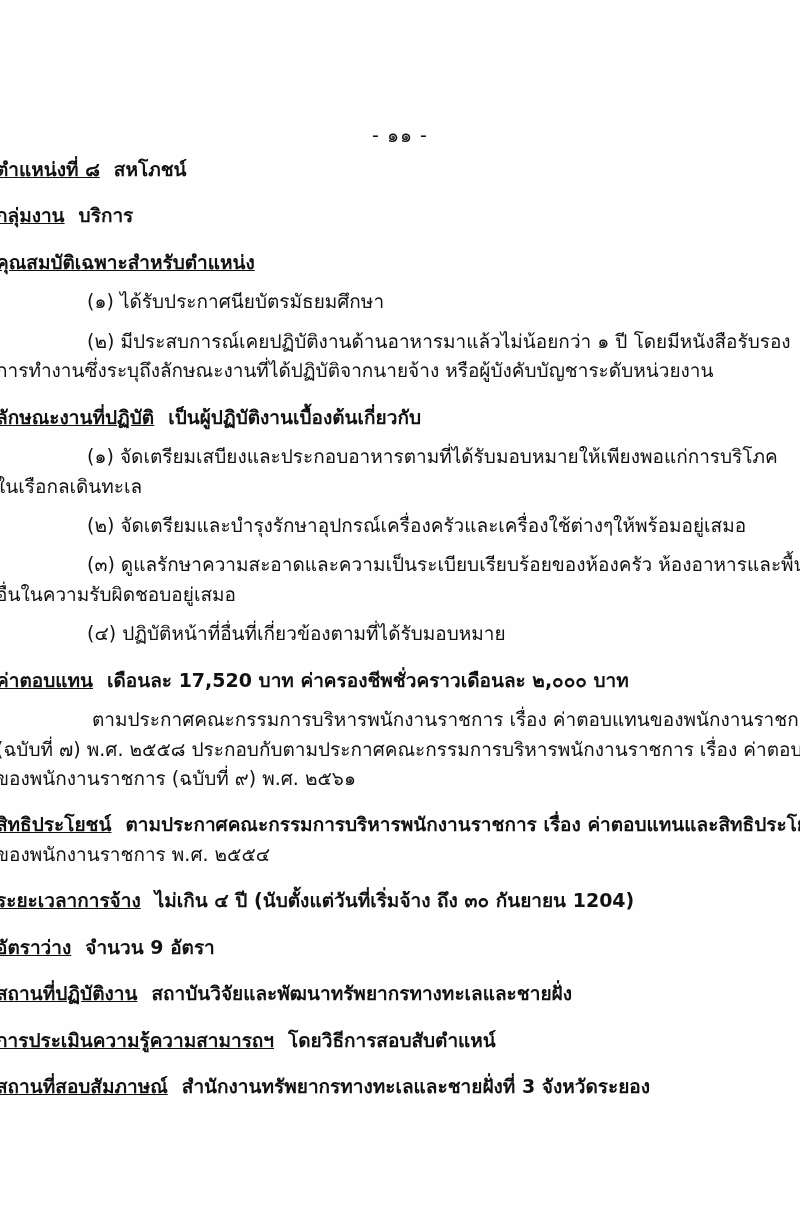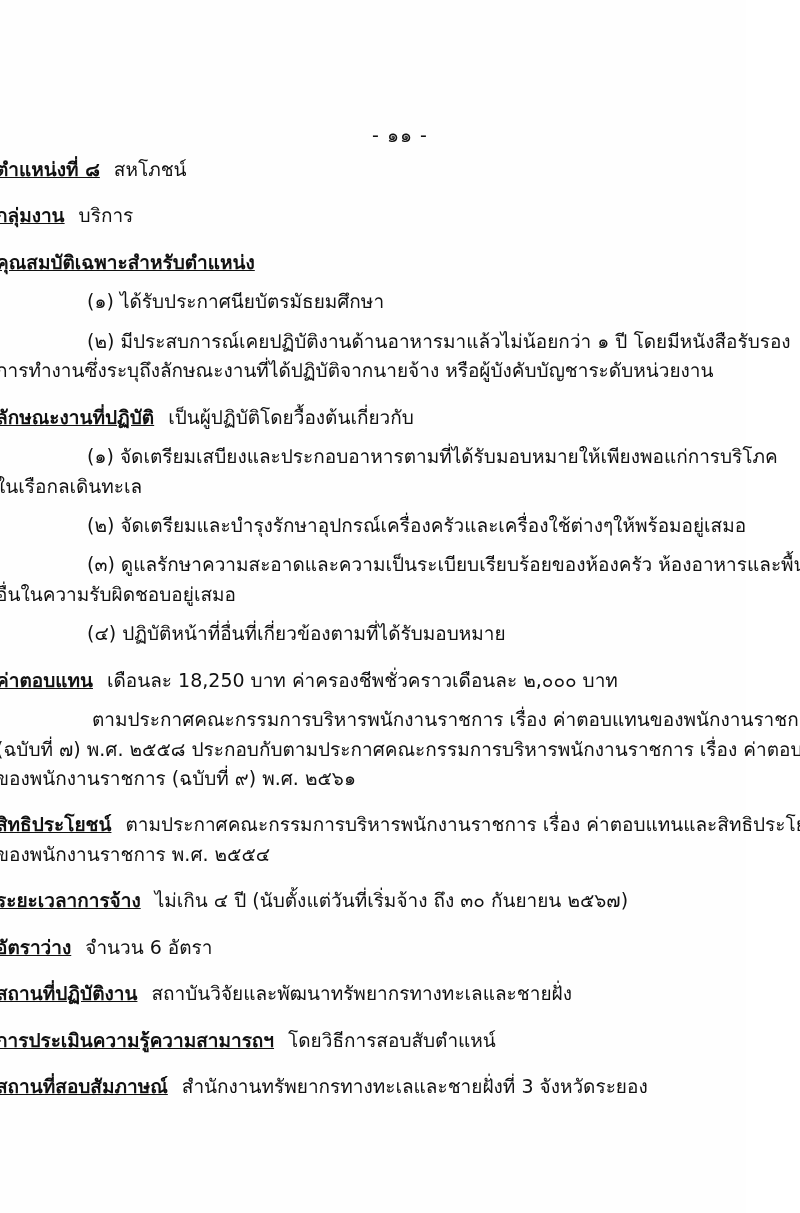--- a/index.html
+++ b/index.html
@@ -47,21 +47,21 @@
     text-decoration: underline;
     font-weight: 600;
   }
   .indent-1 { padding-left: 95px; }
   .indent-0 { padding-left: 4px; }
   .indent-half { padding-left: 100px; }
   .gap-sm { margin-top: 10px; }
   .gap-md { margin-top: 17px; }
   .inline-normal {
     text-decoration: none;
-    font-weight: 400;
+    font-weight: 700;
   }
   .sp-wide { display: inline-block; width: 14px; }
 </style>
 </head>
 <body>
 
 <div class="page">
 
   <div class="page-number">- ๑๑ -</div>
 
@@ -76,47 +76,47 @@
     </div>
 
     <div class="line indent-0 gap-md">
       <span class="heading">คุณสมบัติเฉพาะสำหรับตำแหน่ง</span>
     </div>
     <div class="line indent-1 gap-sm">(๑) ได้รับประกาศนียบัตรมัธยมศึกษา</div>
     <div class="line indent-1 gap-sm">(๒) มีประสบการณ์เคยปฏิบัติงานด้านอาหารมาแล้วไม่น้อยกว่า ๑ ปี โดยมีหนังสือรับรอง</div>
     <div class="line indent-0">การทำงานซึ่งระบุถึงลักษณะงานที่ได้ปฏิบัติจากนายจ้าง หรือผู้บังคับบัญชาระดับหน่วยงาน</div>
 
     <div class="line indent-0 gap-md">
-      <span class="heading">ลักษณะงานที่ปฏิบัติ</span><span class="sp-wide"></span><span class="inline-normal">เป็นผู้ปฏิบัติโดยวื้องต้นเกี่ยวกับ</span>
+      <span class="heading">ลักษณะงานที่ปฏิบัติ</span><span class="sp-wide"></span><span class="inline-normal">เป็นผู้ปฏิบัติงานเบื้องต้นเกี่ยวกับ</span>
     </div>
     <div class="line indent-1 gap-sm">(๑) จัดเตรียมเสบียงและประกอบอาหารตามที่ได้รับมอบหมายให้เพียงพอแก่การบริโภค</div>
     <div class="line indent-0">ในเรือกลเดินทะเล</div>
     <div class="line indent-1 gap-sm">(๒) จัดเตรียมและบำรุงรักษาอุปกรณ์เครื่องครัวและเครื่องใช้ต่างๆให้พร้อมอยู่เสมอ</div>
     <div class="line indent-1 gap-sm">(๓) ดูแลรักษาความสะอาดและความเป็นระเบียบเรียบร้อยของห้องครัว ห้องอาหารและพื้นที่</div>
     <div class="line indent-0">อื่นในความรับผิดชอบอยู่เสมอ</div>
     <div class="line indent-1 gap-sm">(๔) ปฏิบัติหน้าที่อื่นที่เกี่ยวข้องตามที่ได้รับมอบหมาย</div>
 
     <div class="line indent-0 gap-md">
-      <span class="heading">ค่าตอบแทน</span><span class="sp-wide"></span><span class="inline-normal">เดือนละ  18,250  บาท ค่าครองชีพชั่วคราวเดือนละ  ๒,๐๐๐  บาท</span>
+      <span class="heading">ค่าตอบแทน</span><span class="sp-wide"></span><span class="inline-normal">เดือนละ  17,520  บาท ค่าครองชีพชั่วคราวเดือนละ  ๒,๐๐๐  บาท</span>
     </div>
     <div class="line indent-half gap-sm">ตามประกาศคณะกรรมการบริหารพนักงานราชการ เรื่อง ค่าตอบแทนของพนักงานราชการ</div>
     <div class="line indent-0">(ฉบับที่ ๗) พ.ศ. ๒๕๕๘ ประกอบกับตามประกาศคณะกรรมการบริหารพนักงานราชการ เรื่อง ค่าตอบแทน</div>
     <div class="line indent-0">ของพนักงานราชการ (ฉบับที่ ๙) พ.ศ. ๒๕๖๑</div>
 
     <div class="line indent-0 gap-md">
       <span class="heading">สิทธิประโยชน์</span><span class="sp-wide"></span><span class="inline-normal">ตามประกาศคณะกรรมการบริหารพนักงานราชการ เรื่อง ค่าตอบแทนและสิทธิประโยชน์</span>
     </div>
     <div class="line indent-0">ของพนักงานราชการ พ.ศ. ๒๕๕๔</div>
 
     <div class="line indent-0 gap-md">
-      <span class="heading">ระยะเวลาการจ้าง</span><span class="sp-wide"></span><span class="inline-normal">ไม่เกิน  ๔  ปี (นับตั้งแต่วันที่เริ่มจ้าง ถึง ๓๐ กันยายน ๒๕๖๗)</span>
+      <span class="heading">ระยะเวลาการจ้าง</span><span class="sp-wide"></span><span class="inline-normal">ไม่เกิน  ๔  ปี (นับตั้งแต่วันที่เริ่มจ้าง ถึง ๓๐ กันยายน 1204)</span>
     </div>
 
     <div class="line indent-0 gap-md">
-      <span class="heading">อัตราว่าง</span><span class="sp-wide"></span><span class="inline-normal">จำนวน 6 อัตรา</span>
+      <span class="heading">อัตราว่าง</span><span class="sp-wide"></span><span class="inline-normal">จำนวน 9 อัตรา</span>
     </div>
 
     <div class="line indent-0 gap-md">
       <span class="heading">สถานที่ปฏิบัติงาน</span><span class="sp-wide"></span><span class="inline-normal">สถาบันวิจัยและพัฒนาทรัพยากรทางทะเลและชายฝั่ง</span>
     </div>
 
     <div class="line indent-0 gap-md">
       <span class="heading">การประเมินความรู้ความสามารถฯ</span><span class="sp-wide"></span><span class="inline-normal">โดยวิธีการสอบสับตำแหน์</span>
     </div>
 

